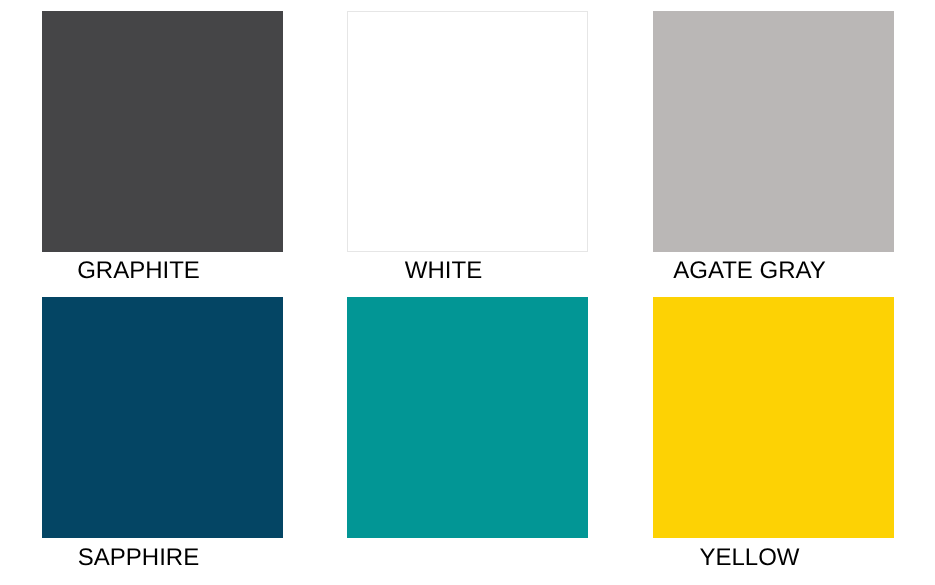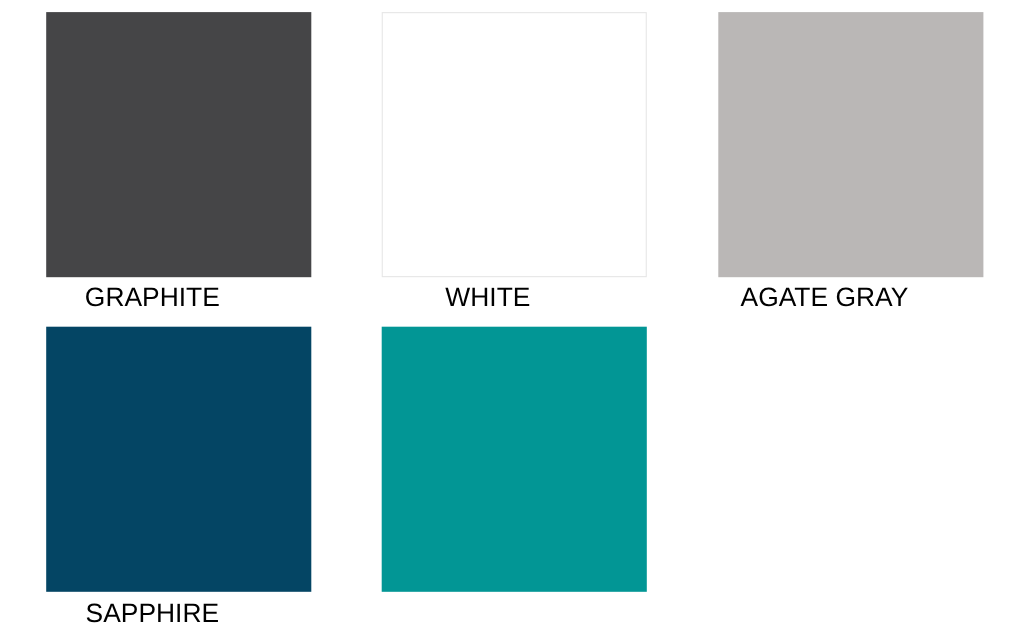--- a/index.html
+++ b/index.html
@@ -79,14 +79,18 @@
 
   <div class="swatch-cell col-0 row-1">
     <div class="swatch-chip chip-sapphire" style="background-color: rgb(4, 69, 100);"></div>
     <div class="swatch-label">SAPPHIRE</div>
   </div>
 
   <div class="swatch-cell col-1 row-1">
     <div class="swatch-chip chip-aquamarine" style="background-color: rgb(2, 150, 149);"></div>
   </div>
 
+  <div class="swatch-cell col-2 row-1">
+    <div class="swatch-chip chip-yellow" style="background-color: rgb(253, 210, 4);"></div>
+    <div class="swatch-label">YELLOW</div>
+  </div>
 
 </div>
 
 </body></html>

